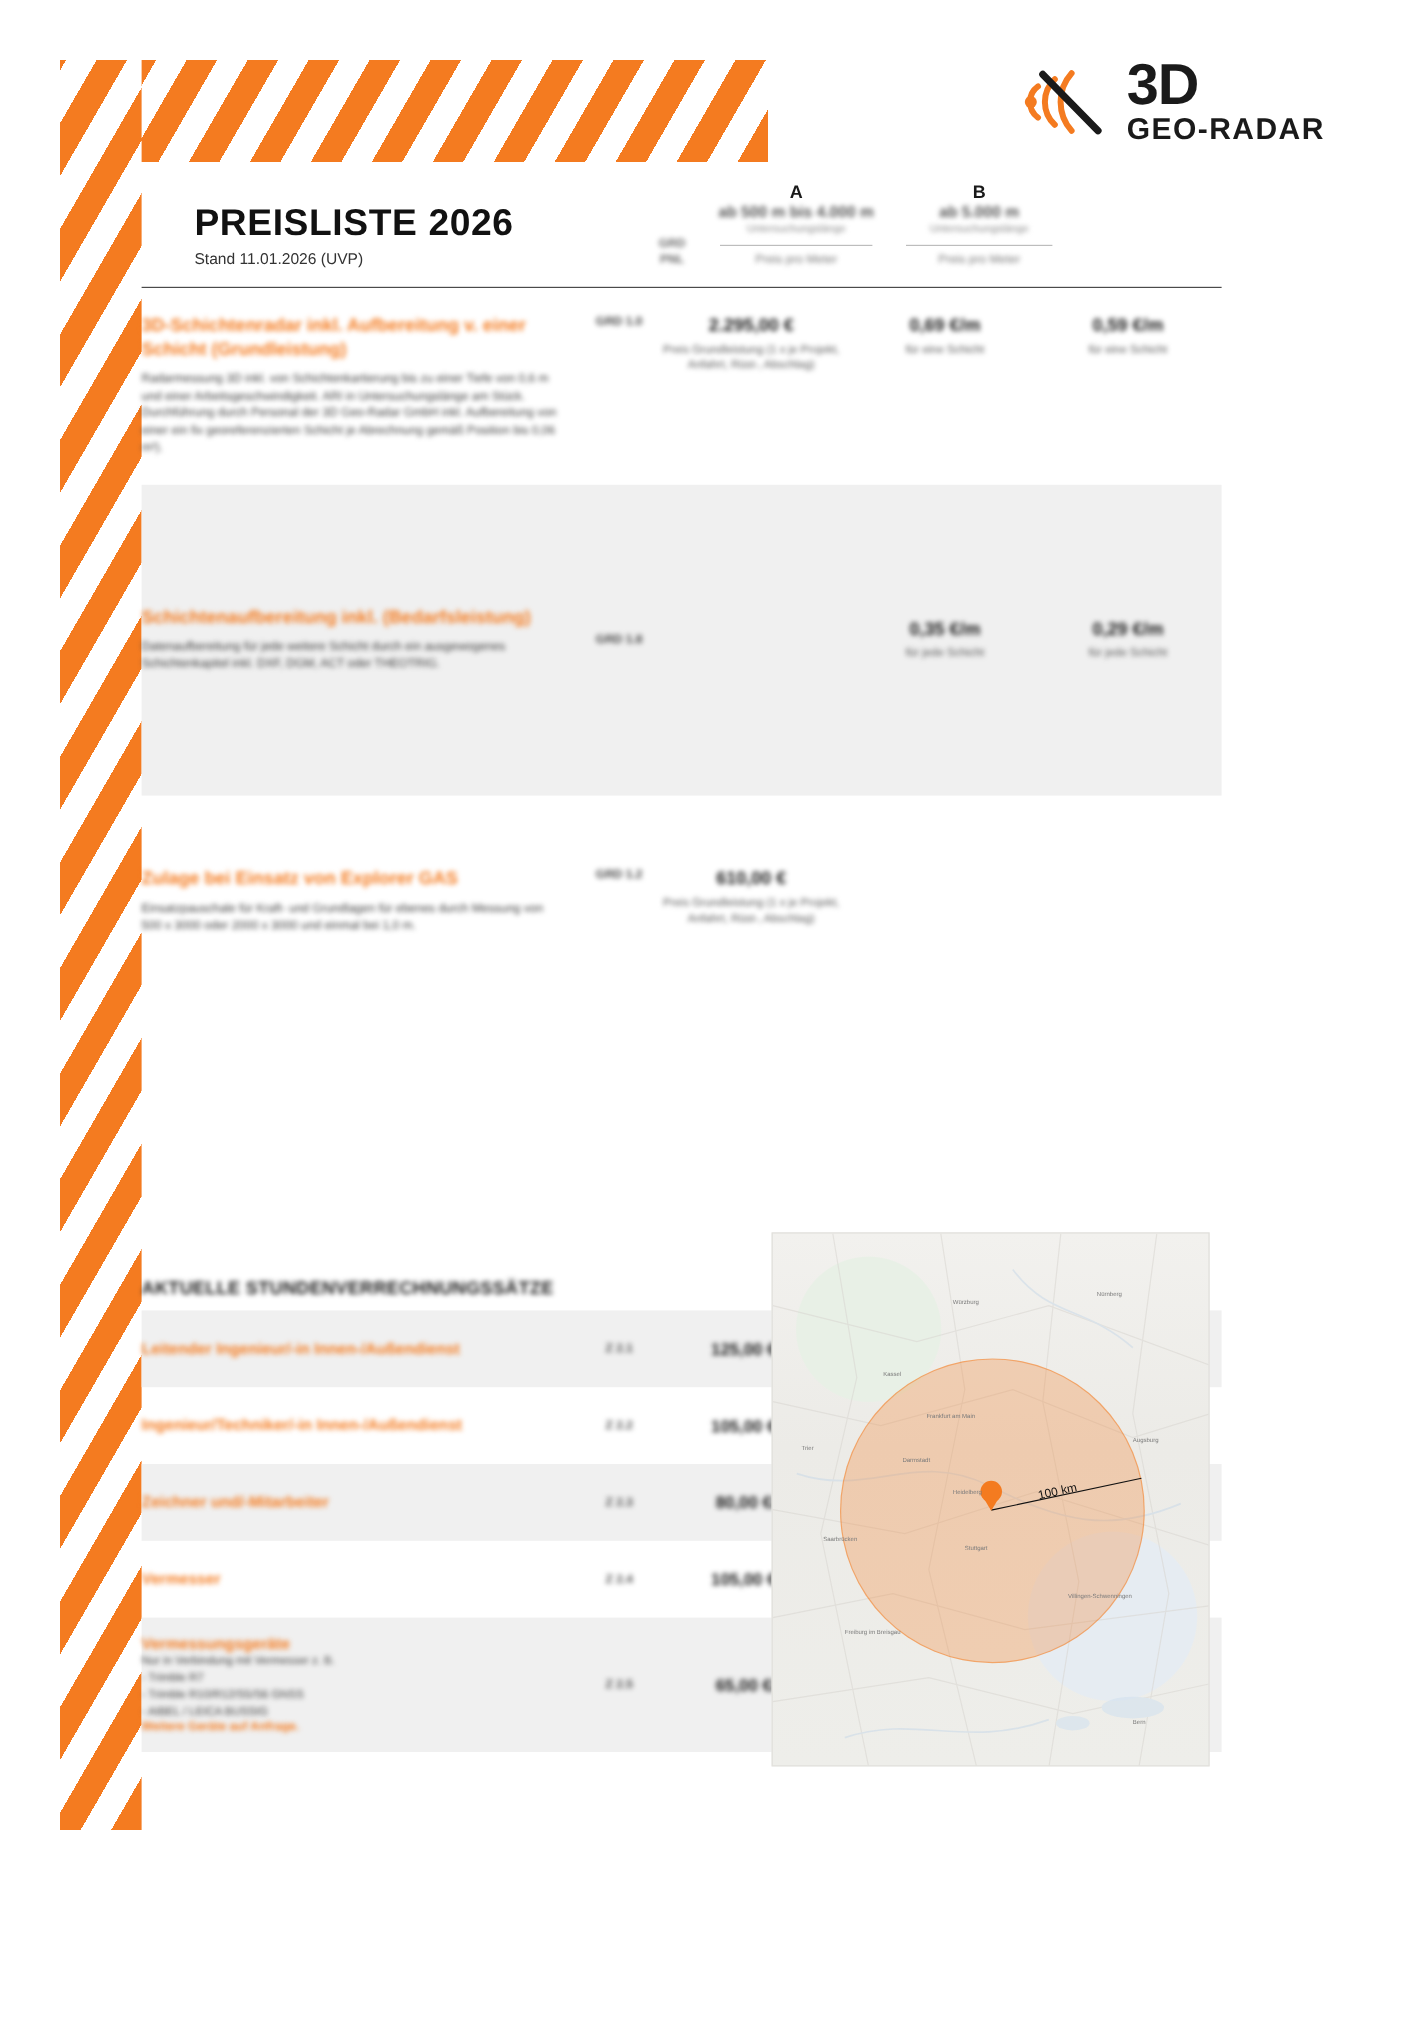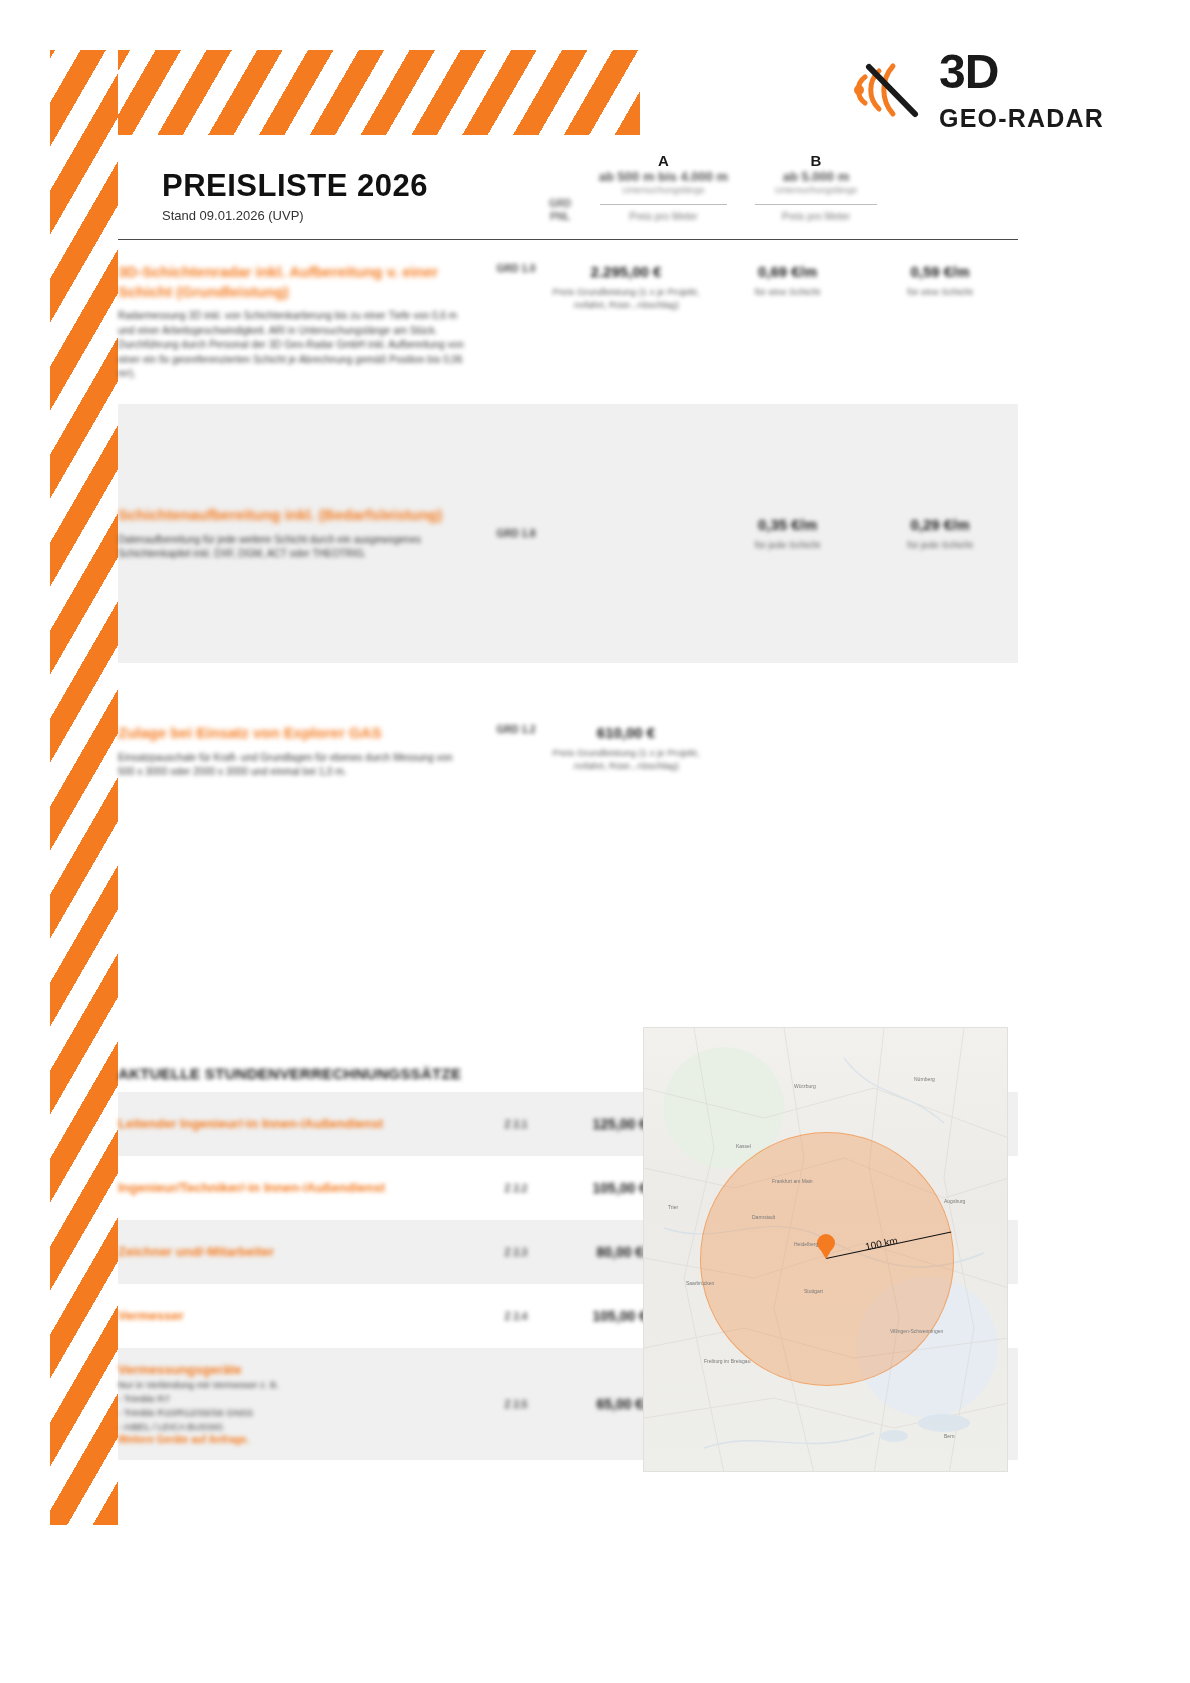--- a/index.html
+++ b/index.html
@@ -67,21 +67,21 @@
     font-size: 48px;
     font-weight: bold;
     letter-spacing: -1px;
     color: #1a1a1a;
   }
   .logo-geo {
     font-size: 25px;
     font-weight: bold;
     letter-spacing: 1.2px;
     color: #1a1a1a;
-    margin-top: 10px;
+    margin-top: 0;
     text-align: right;
   }
 
   
   .sheet {
     position: absolute;
     left: 118px;
     top: 140px;
     width: 900px;
   }
@@ -355,21 +355,21 @@
     <div class="logo-3d">3D</div>
     <div class="logo-geo">GEO-RADAR</div>
   </div>
 </div>
 
 <div class="sheet">
 
   <div class="table-head">
     <div class="col-title">
       <div class="title-main">PREISLISTE 2026</div>
-      <div class="title-sub">Stand 09.01.2026 (UVP)</div>
+      <div class="title-sub">Stand 11.01.2026 (UVP)</div>
     </div>
 
     <div class="col-pos">
       <div style="height:58px"></div>
       <div class="hdr-small-dark">GRD</div>
       <div class="hdr-small-dark">PNL</div>
     </div>
 
 
     <div class="col-a hdr-block">

